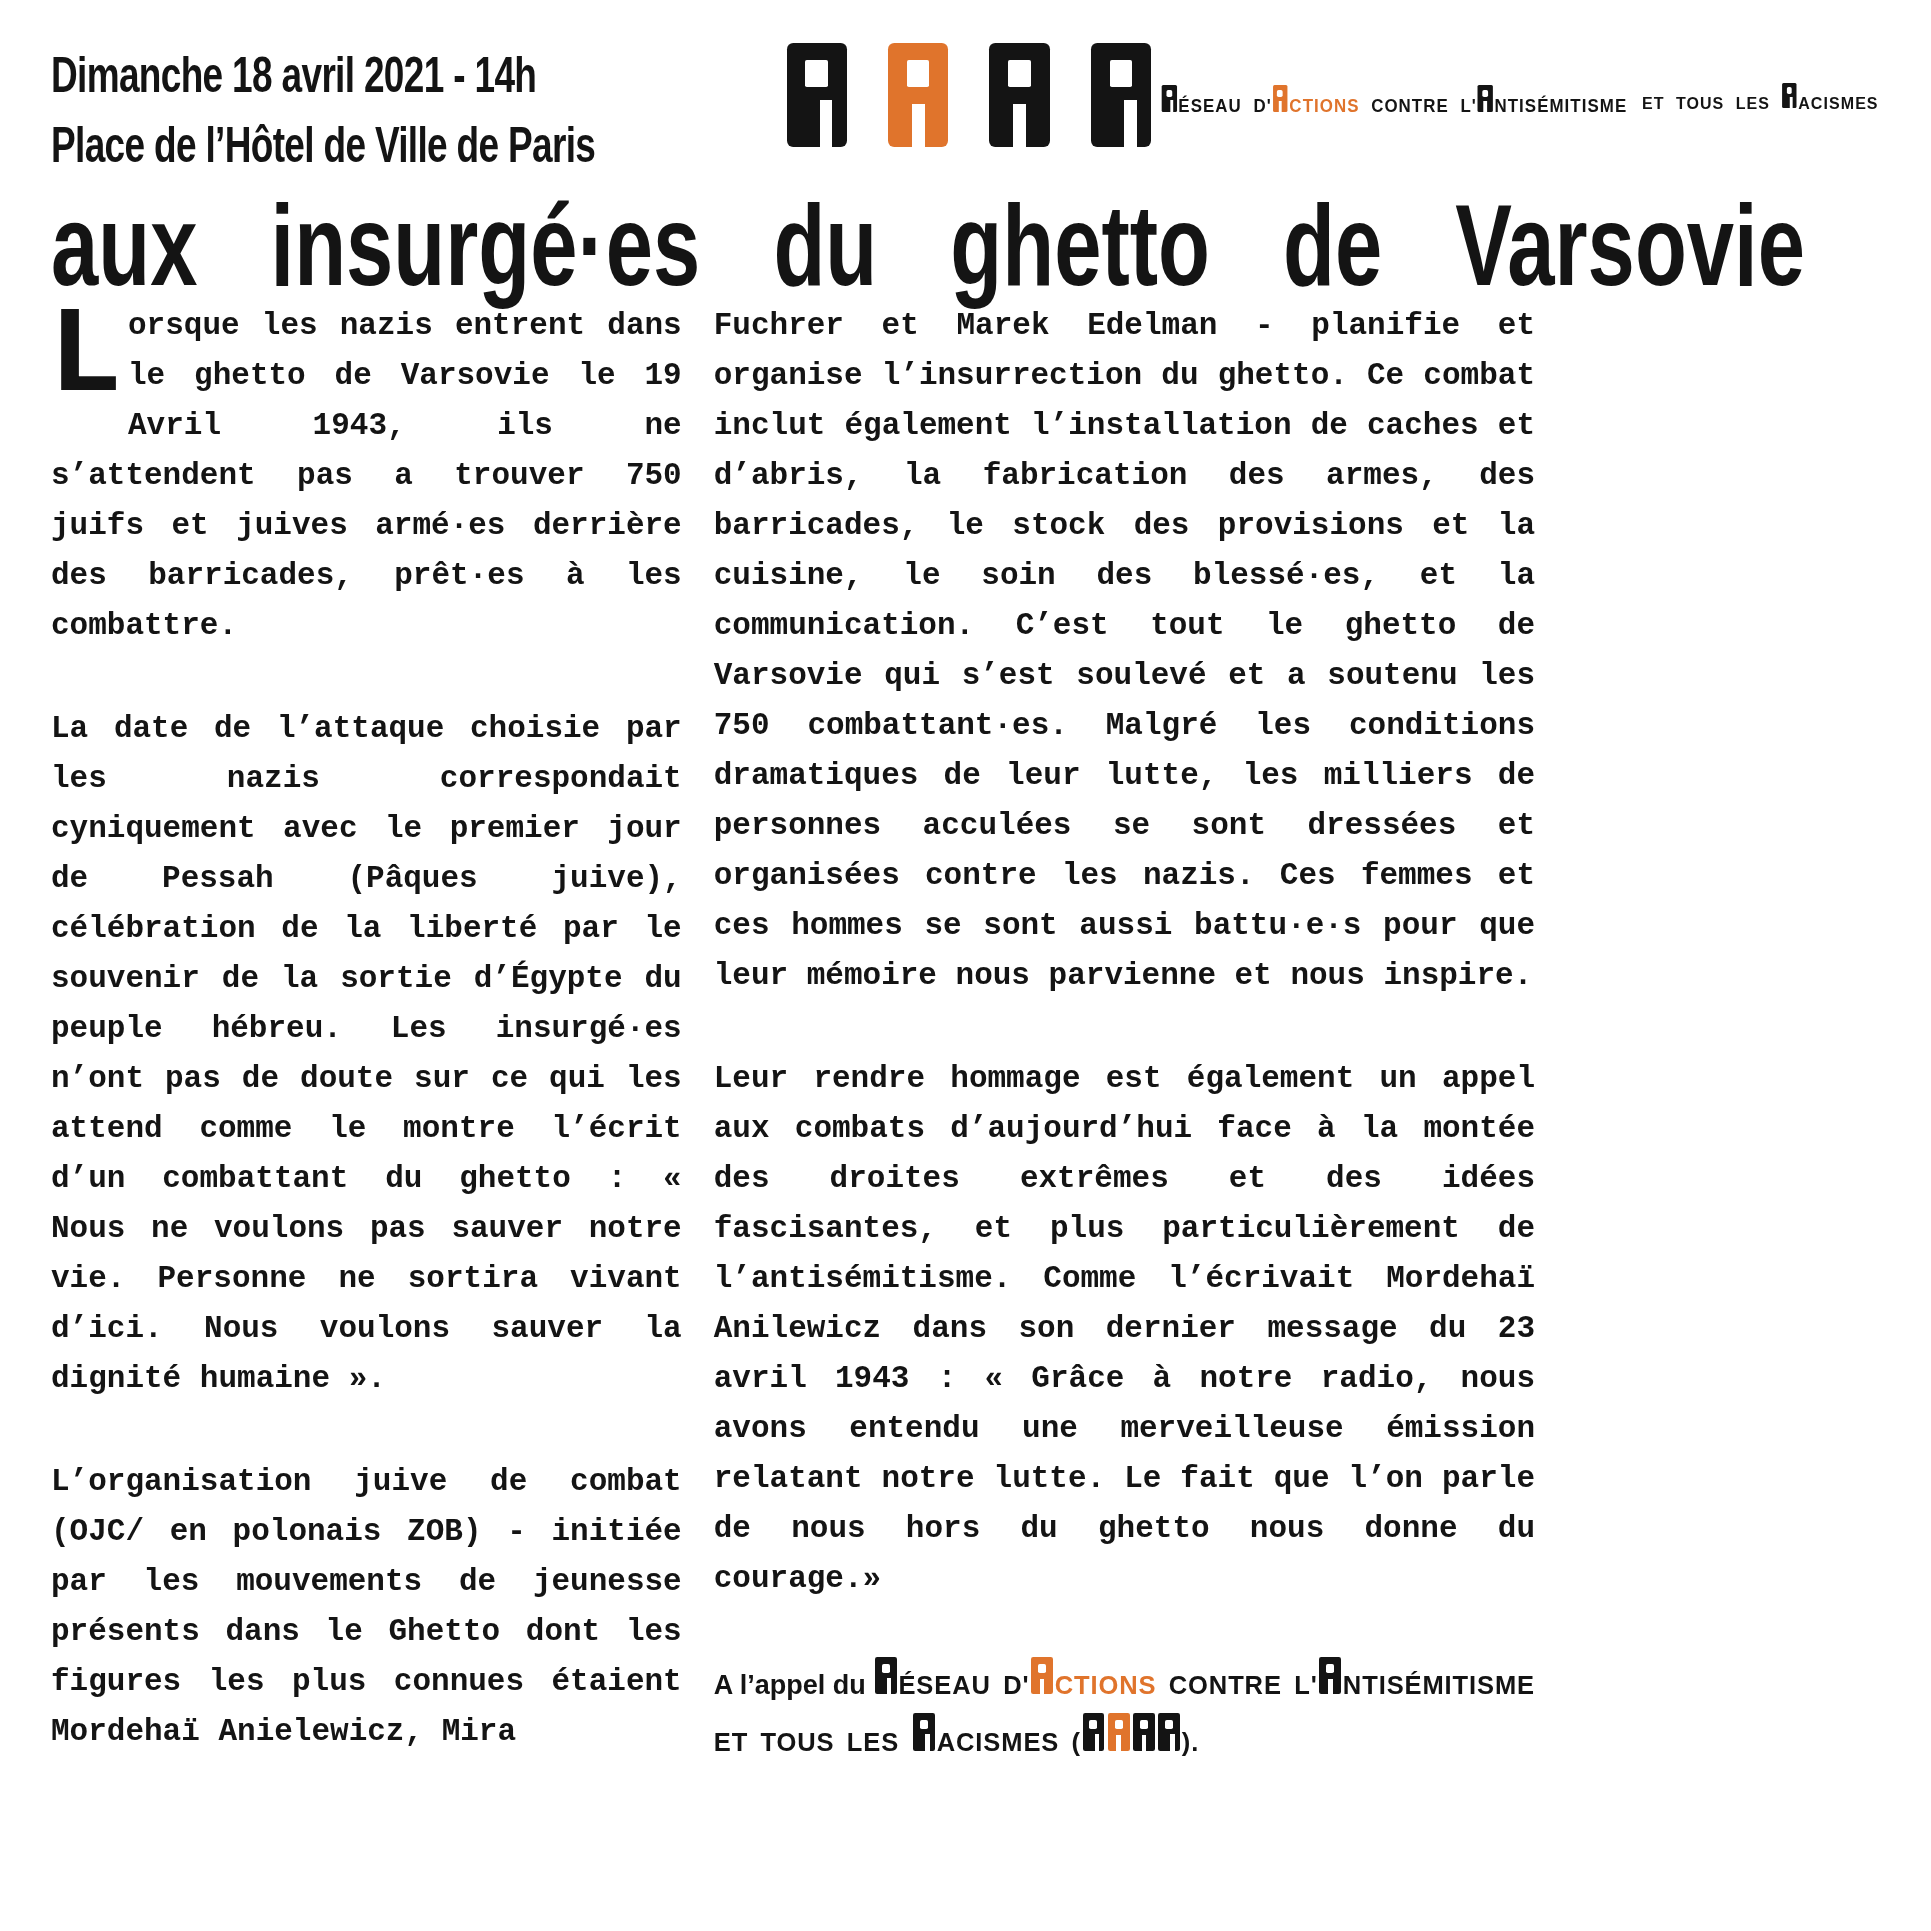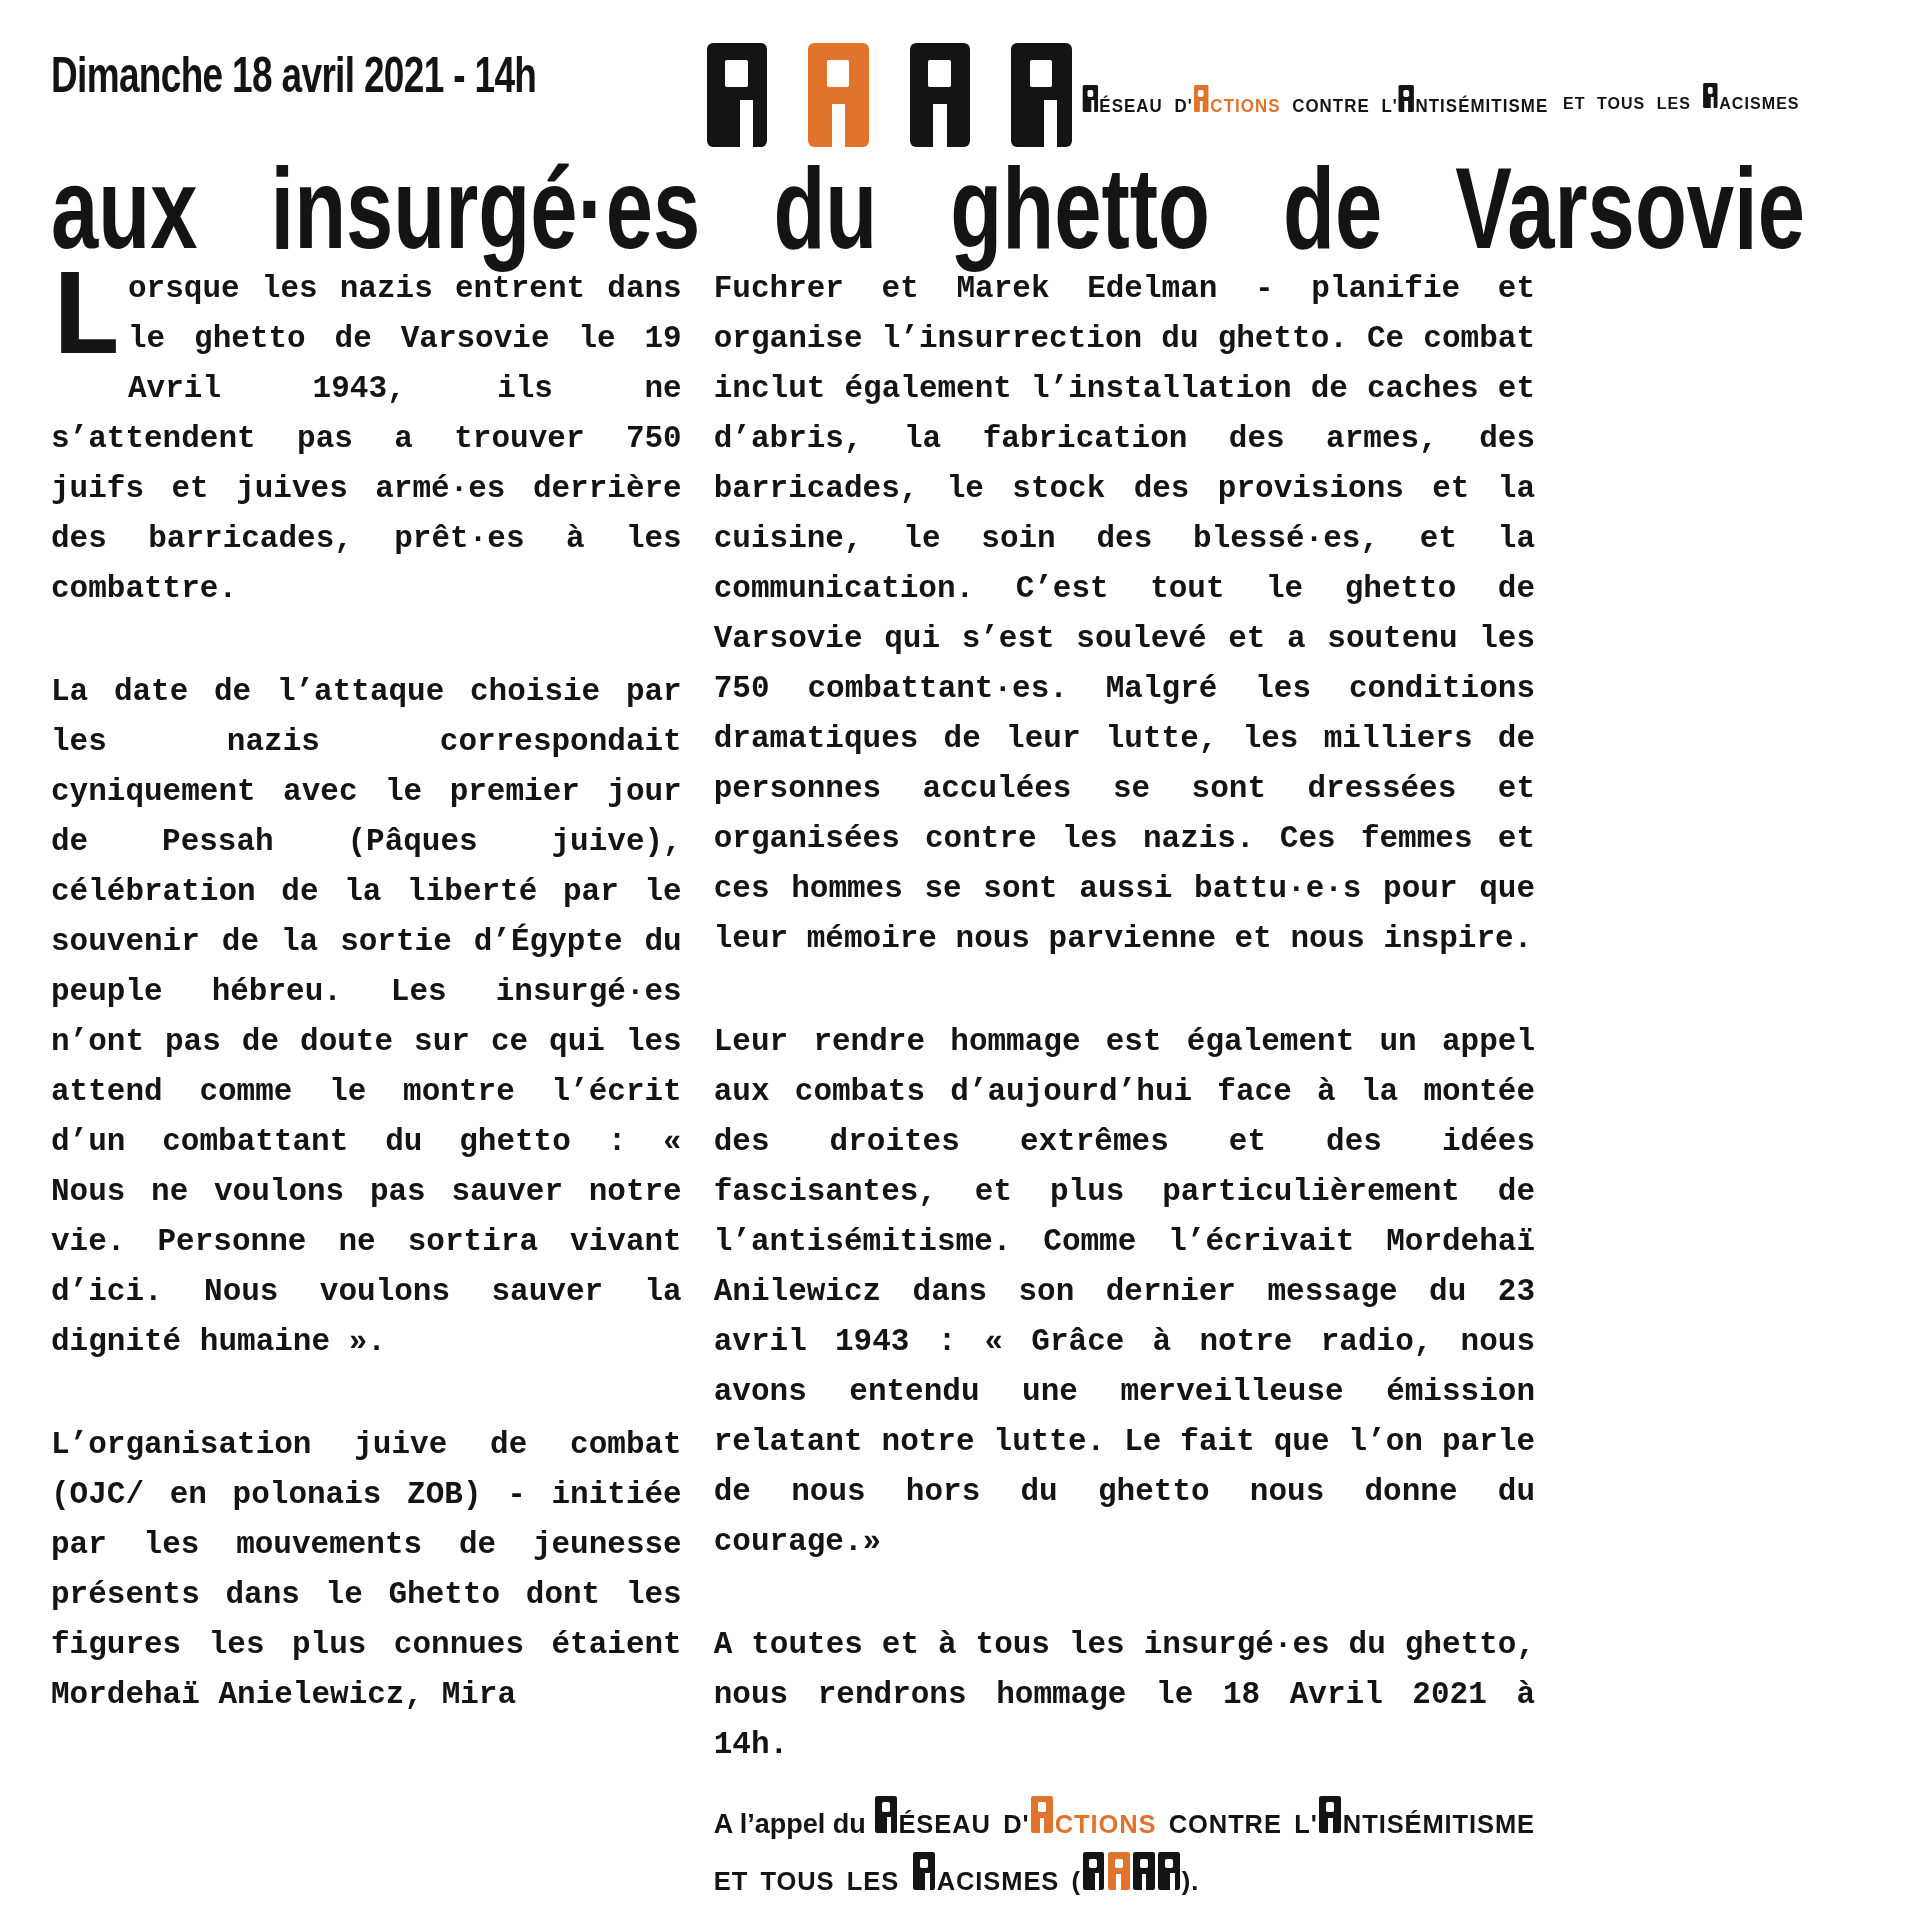--- a/index.html
+++ b/index.html
@@ -92,20 +92,23 @@
 </head>
 <body>
 
 <div class="page">
 
   <div class="top">
     <div class="dates">
       <div class="date-line">
         <span class="squish">Dimanche 18 avril 2021 - 14h</span>
       </div>
+      <div class="date-line second">
+        <span class="squish">Place de l’Hôtel de Ville de Paris</span>
+      </div>
     </div>
 
     <div class="logo">
       <div class="logo-letters" id="logo-letters">
           <span class="blk g-r" title="R"></span>
           <span class="blk g-a orange" title="A"></span>
           <span class="blk g-a" title="A"></span>
           <span class="blk g-r" title="R"></span>
         </div>
       <div class="logo-tag" id="logo-tag1"><span class="blk g-r" title="R"></span><span class="caps">ÉSEAU D'</span><span class="blk g-a orange" title="A"></span><span class="caps orange">CTIONS</span><span class="caps"> CONTRE L'</span><span class="blk g-a" title="A"></span><span class="caps">NTISÉMITISME</span></div>
@@ -126,21 +129,20 @@
   <div class="columns">
     <div class="col col-left">
       <p class="body-p first"><span class="dc-spacer"></span><span class="dropcap">L</span><span>orsque les nazis entrent dans le ghetto de Varsovie le 19 Avril 1943, ils ne s’attendent pas a trouver 750 juifs et juives armé·es derrière des barricades, prêt·es à les combattre.</span></p>
       <p class="body-p">La date de l’attaque choisie par les nazis correspondait cyniquement avec le premier jour de Pessah (Pâques juive), célébration de la liberté par le souvenir de la sortie d’Égypte du peuple hébreu. Les insurgé·es n’ont pas de doute sur ce qui les attend comme le montre l’écrit d’un combattant du ghetto : « Nous ne voulons pas sauver notre vie. Personne ne sortira vivant d’ici. Nous voulons sauver la dignité humaine ».</p>
       <p class="body-p">L’organisation juive de combat (OJC/ en polonais ZOB) - initiée par les mouvements de jeunesse présents dans le Ghetto dont les figures les plus connues étaient Mordehaï Anielewicz, Mira</p>
     </div>
 
     <div class="col col-right">
       <p class="body-p">Fuchrer et Marek Edelman - planifie et organise l’insurrection du ghetto. Ce combat inclut également l’installation de caches et d’abris, la fabrication des armes, des barricades, le stock des provisions et la cuisine, le soin des blessé·es, et la communication. C’est tout le ghetto de Varsovie qui s’est soulevé et a soutenu les 750 combattant·es. Malgré les conditions dramatiques de leur lutte, les milliers de personnes acculées se sont dressées et organisées contre les nazis. Ces femmes et ces hommes se sont aussi battu·e·s pour que leur mémoire nous parvienne et nous inspire.</p>
       <p class="body-p">Leur rendre hommage est également un appel aux combats d’aujourd’hui face à la montée des droites extrêmes et des idées fascisantes, et plus particulièrement de l’antisémitisme. Comme l’écrivait Mordehaï Anilewicz dans son dernier message du 23 avril 1943 : « Grâce à notre radio, nous avons entendu une merveilleuse émission relatant notre lutte. Le fait que l’on parle de nous hors du ghetto nous donne du courage.»</p>
-      <p class="body-p last">A toutes et à tous les insurgé·es du ghetto, nous rendrons hommage le 18 Avril 2021 à 14h.</p>
 
       <div class="credit">
         <div class="credit-line"><span class="credit-prefix">A l’appel du </span><span id="credit-segs1"><span class="blk g-r" title="R"></span><span class="caps">ÉSEAU D'</span><span class="blk g-a orange" title="A"></span><span class="caps orange">CTIONS</span><span class="caps"> CONTRE L'</span><span class="blk g-a" title="A"></span><span class="caps">NTISÉMITISME</span></span></div>
         <div class="credit-line"><span id="credit-segs2"><span class="caps">ET TOUS LES </span><span class="blk g-r" title="R"></span><span class="caps">ACISMES (</span><span class="blk g-r" title="R"></span><span class="blk g-a orange" title="A"></span><span class="blk g-a" title="A"></span><span class="blk g-r" title="R"></span><span class="caps">).</span></span></div>
       </div>
     </div>
   </div>
 
 </div>
 

